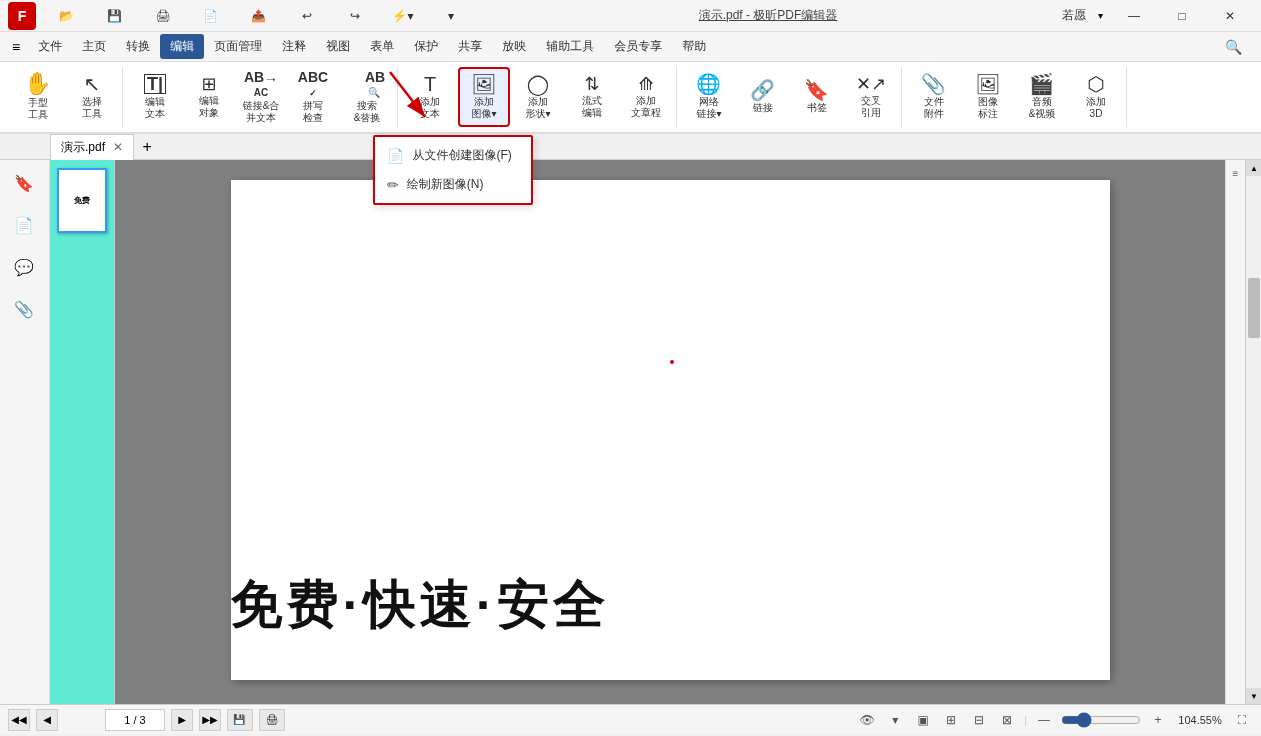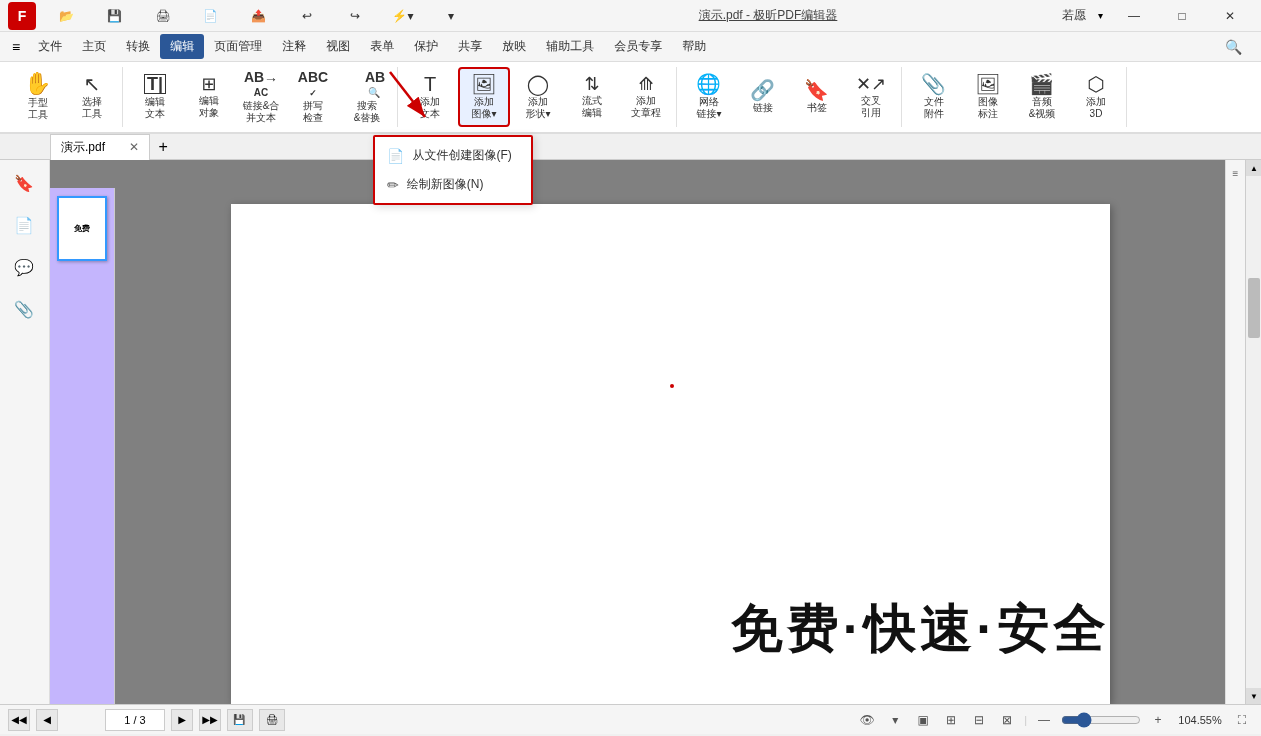--- a/index.html
+++ b/index.html
@@ -168,24 +168,23 @@
       padding: 20px;
       position: relative;
     }
     .pdf-page {
       background: white;
       width: 879px;
       min-height: 500px;
       box-shadow: 2px 2px 8px rgba(0,0,0,0.3);
       display: flex;
       align-items: flex-end;
-      justify-content: flex-end;
+      justify-content: flex-start;
       padding-bottom: 40px;
       position: relative;
-      margin-top: 24px;
     }
     .pdf-content {
       font-size: 52px;
       font-weight: bold;
       color: #111;
       letter-spacing: 4px;
     }
     .red-dot {
       position: absolute;
       top: 180px;
@@ -446,21 +445,21 @@
         <marker id="arrowhead" markerWidth="8" markerHeight="6" refX="8" refY="3" orient="auto">
           <polygon points="0 0, 8 3, 0 6" fill="#cc0000"></polygon>
         </marker>
       </defs>
       <line x1="20" y1="10" x2="55" y2="55" stroke="#cc0000" stroke-width="2.5" marker-end="url(#arrowhead)"></line>
     </svg>
   </div>
 </div>
 
 <div style="height:26px;background:#f0f0f0;border-bottom:1px solid #ccc;display:flex;align-items:center;padding-left:50px;">
-  <div style="display:flex;align-items:center;background:white;border:1px solid #ccc;border-bottom:none;padding:4px 10px;font-size:12px;gap:24px;height:26px;">
+  <div style="display:flex;align-items:center;background:white;border:1px solid #ccc;border-bottom:none;padding:4px 10px;font-size:12px;gap:8px;height:26px;">
     <span>演示.pdf</span>
     <button style="border:none;background:transparent;cursor:pointer;font-size:12px;color:#666;">✕</button>
   </div>
   <button style="width:26px;height:26px;border:none;background:transparent;cursor:pointer;font-size:16px;display:flex;align-items:center;justify-content:center;">+</button>
 </div>
 
 <div class="dropdown-menu">
   <div class="dropdown-item">
     <span class="item-icon">📄</span>
     <span>从文件创建图像(F)</span>
@@ -473,21 +472,21 @@
 
 <div class="doc-area">
 
   <div class="left-panel">
     <div class="panel-icon" title="书签">🔖</div>
     <div class="panel-icon" title="页面">📄</div>
     <div class="panel-icon" title="注释">💬</div>
     <div class="panel-icon" title="附件">📎</div>
   </div>
 
-  <div style="width:65px;background:#c4b5fd;display:flex;flex-direction:column;align-items:center;padding:8px 4px;gap:4px;border-right:1px solid #ccc;margin-top:28px;">
+  <div style="width:65px;background:#5eead4;display:flex;flex-direction:column;align-items:center;padding:8px 4px;gap:4px;border-right:1px solid #ccc;">
     <div style="width:50px;height:65px;background:white;box-shadow:1px 1px 3px rgba(0,0,0,0.3);display:flex;align-items:center;justify-content:center;font-size:7px;border:2px solid #3399ff;">
       <span style="font-size:8px;font-weight:bold;">免费</span>
     </div>
 
     <div style="position:absolute;left:115px;top:420px;font-size:16px;color:#555;">▶</div>
   </div>
 
   <div class="doc-main">
     <div class="pdf-page">
       <div class="red-dot"></div>

